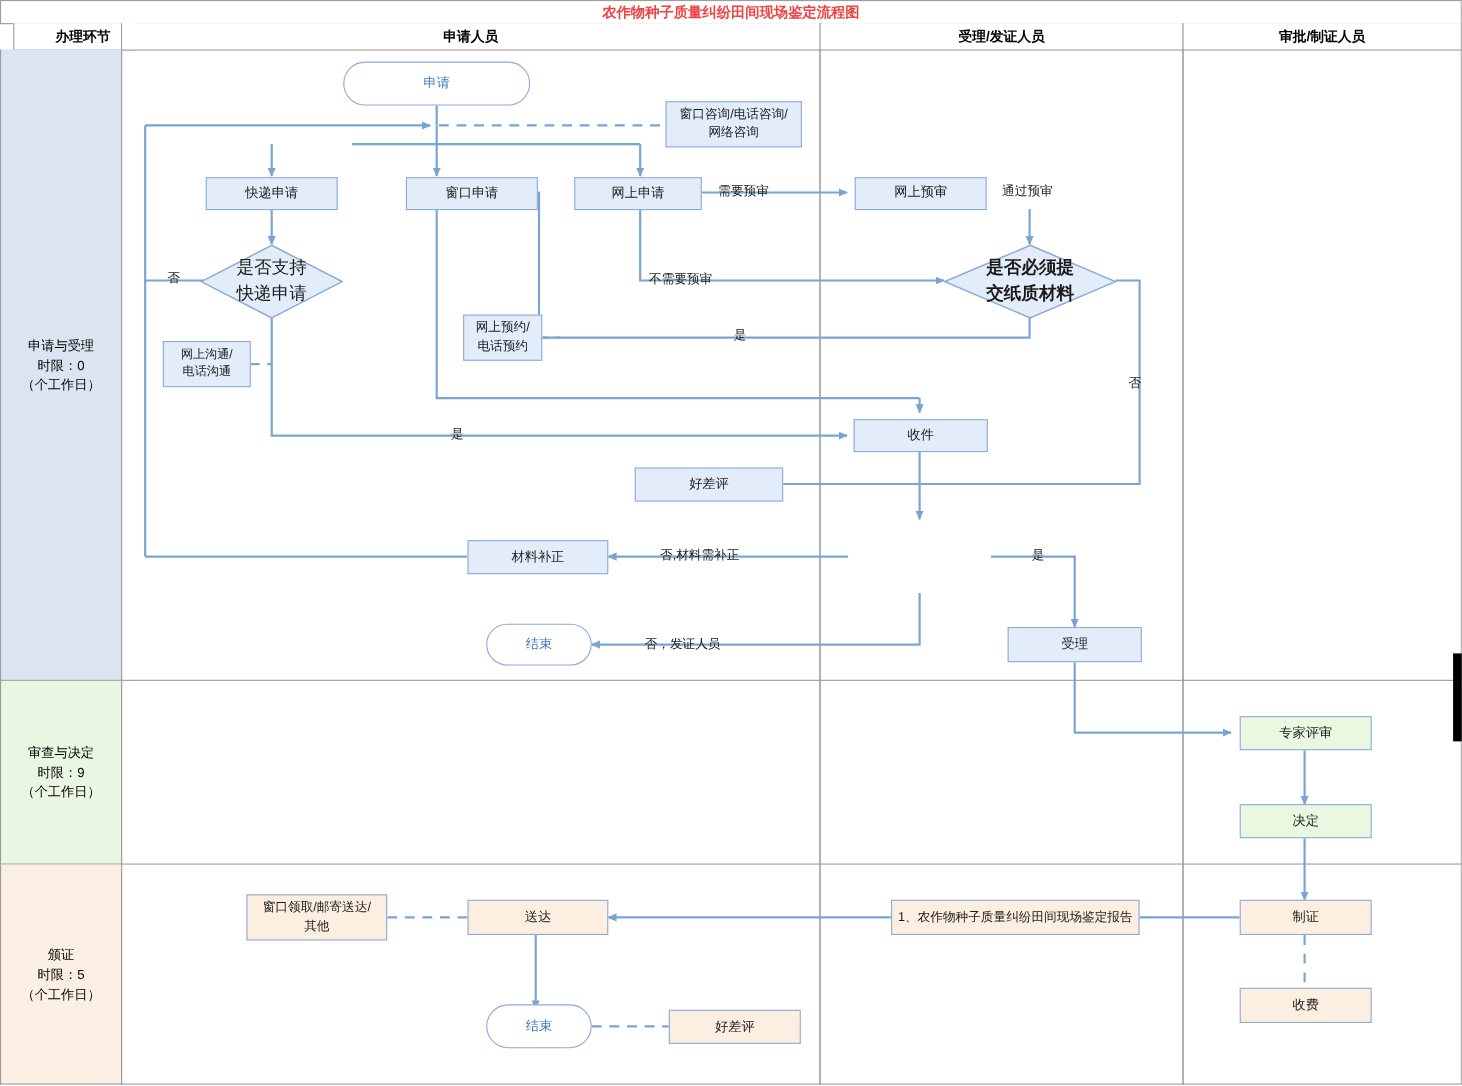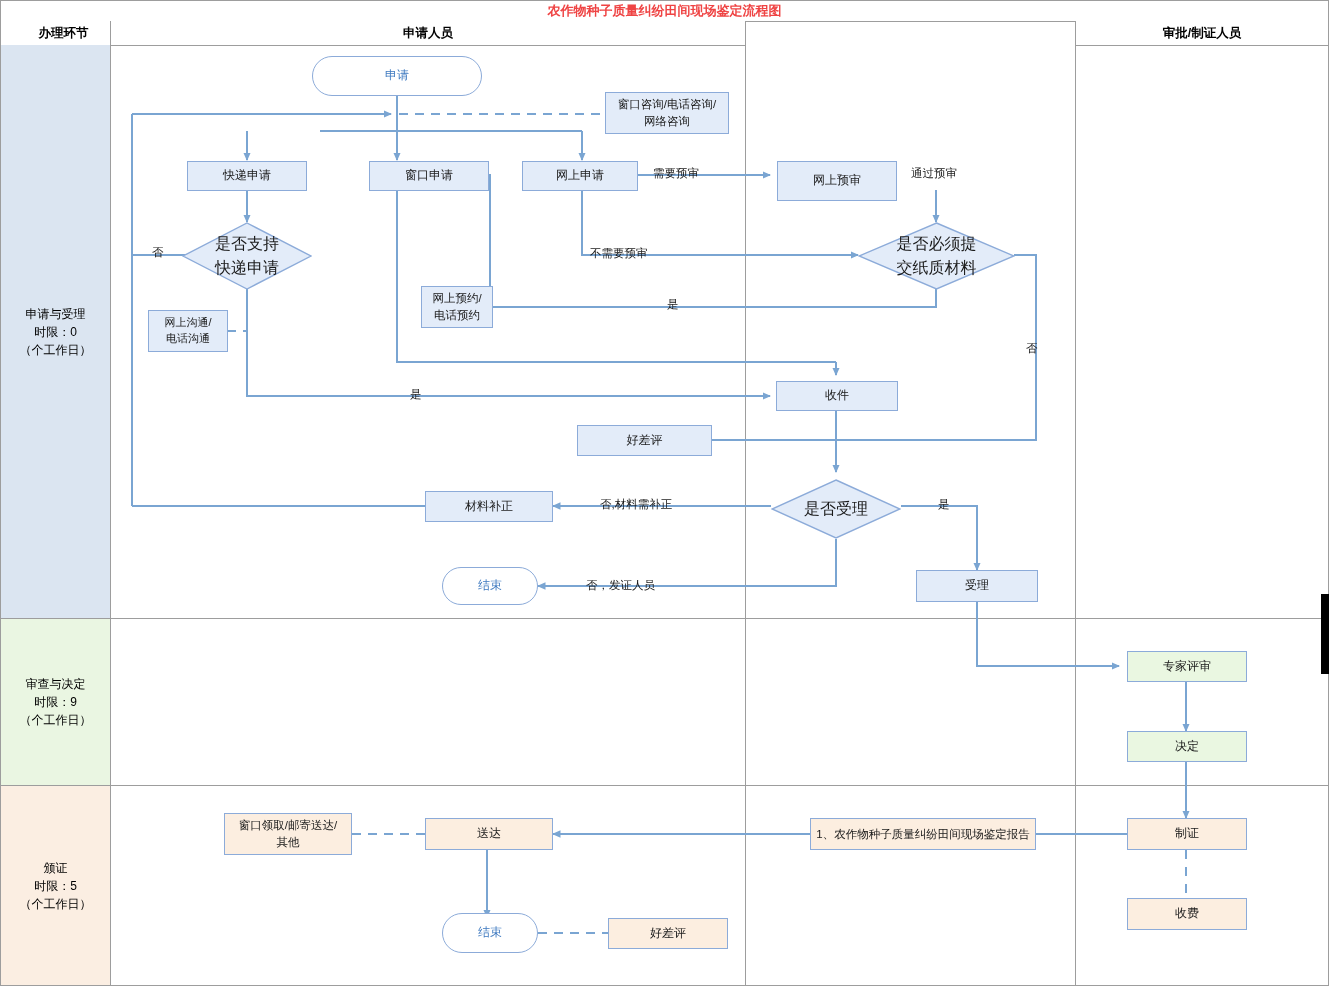--- a/index.html
+++ b/index.html
@@ -5,21 +5,21 @@
   html,body{margin:0;padding:0;background:#fff;}
   body{font-family:"Liberation Sans","DejaVu Sans",sans-serif;}
   #canvas{position:relative;width:1329px;height:987px;overflow:hidden;background:#ffffff;}
 
   
   .frame{position:absolute;border:1px solid #9d9d9d;box-sizing:border-box;}
   .title-bar{left:0;top:0;width:1329px;height:22px;display:flex;align-items:center;justify-content:center;
              font-size:13px;font-weight:bold;color:#ef4444;background:#fff;}
   .hdr{position:absolute;top:21px;height:25px;border:1px solid #9d9d9d;border-top:none;box-sizing:border-box;
        display:flex;align-items:center;justify-content:center;font-size:12.5px;font-weight:bold;color:#000;background:#fff;}
-  .hdr.c0{left:0;width:111px;padding-left:16px;}
+  .hdr.c0{left:12px;width:111px;padding-left:16px;}
   .hdr.c1{left:110px;width:636px;}
   .hdr.c2{left:745px;width:331px;}
   .hdr.c3{left:1075px;width:254px;}
 
   
   .lane{position:absolute;left:0;width:111px;border:1px solid #9d9d9d;border-top:none;box-sizing:border-box;
         display:flex;align-items:center;justify-content:center;text-align:center;font-size:12px;color:#000;line-height:1.5;}
   .lane.r0{top:45px;height:574px;background:#dbe5f1;}
   .lane.r1{top:619px;height:167px;background:#eaf6e2;}
   .lane.r2{top:786px;height:200px;background:#fbeee2;}
@@ -55,20 +55,21 @@
 </style>
 </head>
 <body>
 
 <div id="canvas">
 
   <div class="frame title-bar">农作物种子质量纠纷田间现场鉴定流程图</div>
 
   <div class="hdr c0">办理环节</div>
   <div class="hdr c1">申请人员</div>
+  <div class="hdr c2">受理/发证人员</div>
   <div class="hdr c3">审批/制证人员</div>
 
   <div class="lane r0">
     <div>
       <div>申请与受理</div>
       <div>时限：0</div>
       <div>（个工作日）</div>
     </div>
   </div>
   <div class="lane r1">
@@ -177,54 +178,48 @@
 
   <div class="node blue" style="left:605px;top:92px;width:124px;height:42px;white-space:pre-line;font-size:11.5px;">窗口咨询/电话咨询/
 网络咨询</div>
 
   <div class="node blue" style="left:187px;top:161px;width:120px;height:30px;">快递申请</div>
 
   <div class="node blue" style="left:337px;top:161px;width:120px;height:30px;margin-left:32px;">窗口申请</div>
 
   <div class="node blue" style="left:522px;top:161px;width:116px;height:30px;">网上申请</div>
 
-  <div class="node blue" style="left:777px;top:161px;width:120px;height:40px;">网上预审</div>
+  <div class="node blue" style="left:777px;top:161px;width:120px;height:30px;font-family:Liberation Mono, monospace;">网上预审</div>
 
   <div class="node diamond" style="left:182px;top:222px;width:130px;height:68px;">
     <svg class="diamond-shape" viewBox="0 0 130 68" preserveAspectRatio="none">
       <polygon points="65,1 129,34 65,67 1,34" fill="#e3ecf9" stroke="#8cabd9" stroke-width="1.4"></polygon>
     </svg>
     <div class="diamond-label" style="white-space:pre-line;">是否支持
 快递申请</div>
   </div>
 
   <div class="node diamond" style="left:858px;top:222px;width:157px;height:68px;">
     <svg class="diamond-shape" viewBox="0 0 157 68" preserveAspectRatio="none">
       <polygon points="78.5,1 156,34 78.5,67 1,34" fill="#e3ecf9" stroke="#8cabd9" stroke-width="1.4"></polygon>
     </svg>
-    <div class="diamond-label" style="white-space:pre-line;">是否必须提
+    <div class="diamond-label" style="white-space:pre-line;font-weight:bold;">是否必须提
 交纸质材料</div>
   </div>
 
   <div class="node blue" style="left:148px;top:310px;width:80px;height:42px;white-space:pre-line;font-size:11px;">网上沟通/
 电话沟通</div>
 
   <div class="node blue" style="left:421px;top:286px;width:72px;height:42px;white-space:pre-line;font-size:11.5px;">网上预约/
 电话预约</div>
 
   <div class="node blue" style="left:776px;top:381px;width:122px;height:30px;">收件</div>
 
   <div class="node blue" style="left:577px;top:425px;width:135px;height:31px;">好差评</div>
 
-  <div class="node diamond" style="left:771px;top:479px;width:130px;height:60px;">
-    <svg class="diamond-shape" viewBox="0 0 130 60" preserveAspectRatio="none">
-      <polygon points="65,1 129,30 65,59 1,30" fill="#e3ecf9" stroke="#8cabd9" stroke-width="1.4"></polygon>
-    </svg>
-    <div class="diamond-label">是否受理</div>
-  </div>
 
   <div class="node blue" style="left:425px;top:491px;width:128px;height:31px;">材料补正</div>
 
   <div class="node term" style="left:442px;top:567px;width:96px;height:38px;">结束</div>
 
   <div class="node blue" style="left:916px;top:570px;width:122px;height:32px;">受理</div>
 
   <div class="node green" style="left:1127px;top:651px;width:120px;height:31px;">专家评审</div>
 
   <div class="node green" style="left:1127px;top:731px;width:120px;height:31px;">决定</div>

